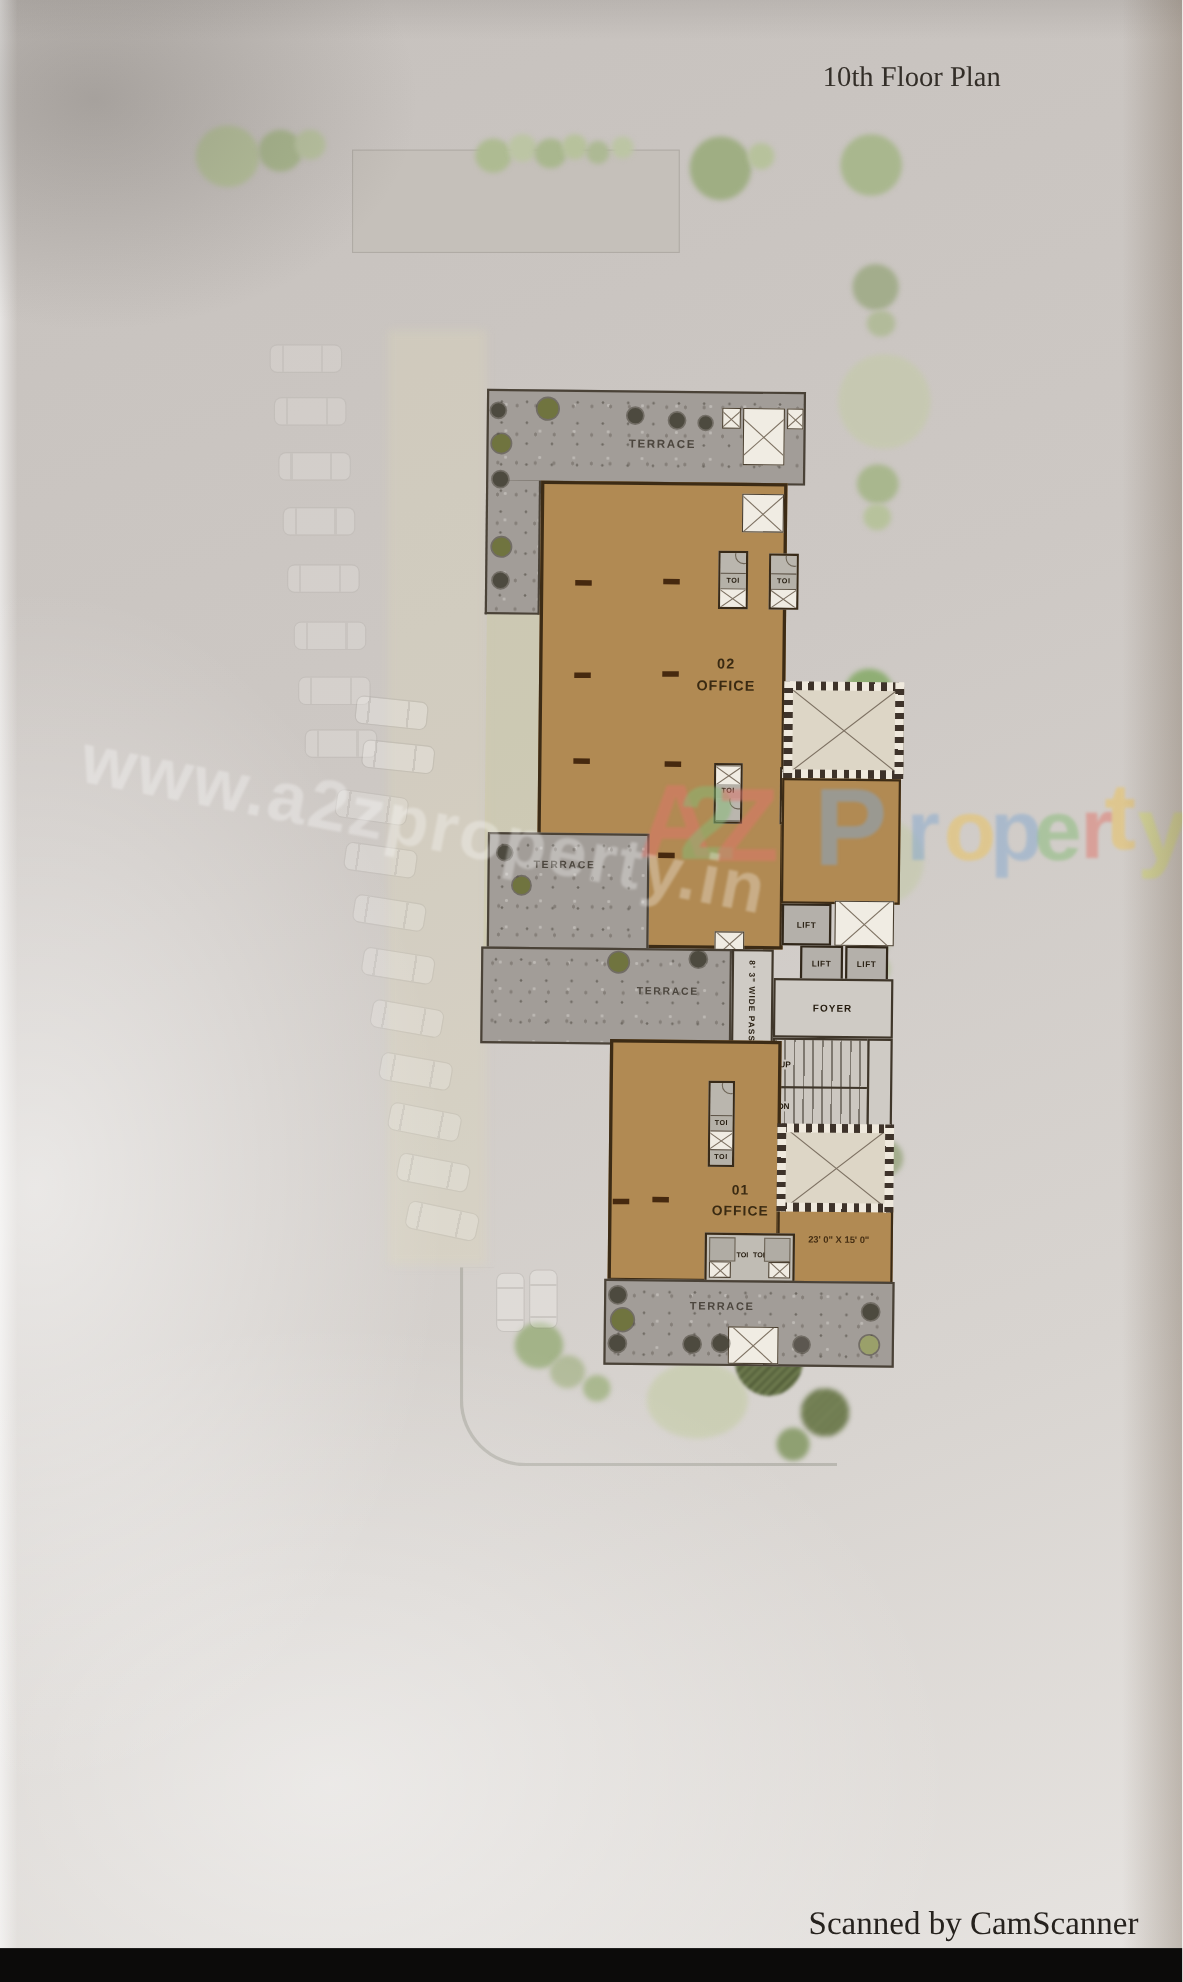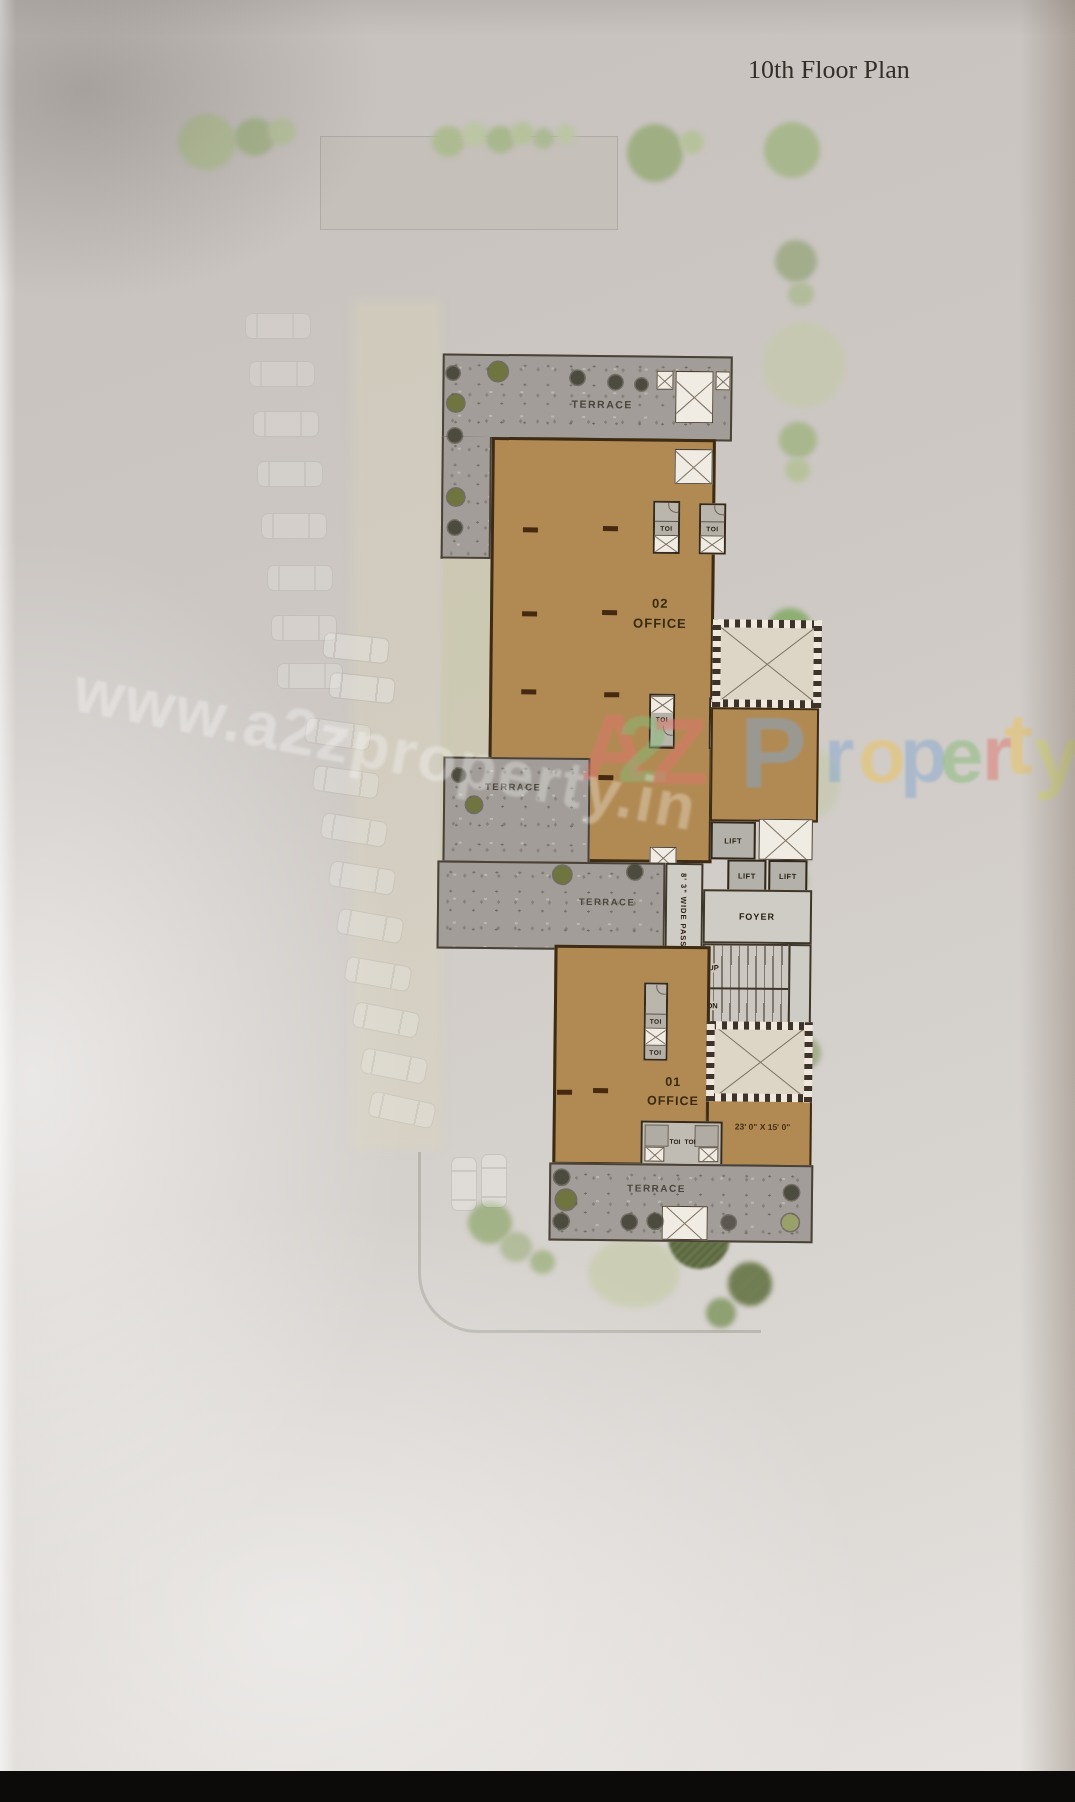--- a/index.html
+++ b/index.html
@@ -350,14 +350,15 @@
     <span class="wm-letter" style="left: 940px; top: 716px; font-size: 78px; color: rgb(133, 187, 118);">e</span>
     <span class="wm-letter" style="left: 982px; top: 714px; font-size: 78px; color: rgb(224, 117, 107);">r</span>
     <span class="wm-letter" style="left: 1004px; top: 700px; font-size: 86px; color: rgb(236, 194, 88);">t</span>
     <span class="wm-letter" style="left: 1034px; top: 714px; font-size: 82px; color: rgb(217, 224, 110);">y</span>
   </div>
 
   <div class="abs" style="left:82px;top:652px;width:560px;font-size:64px;font-weight:bold;color:rgba(255,255,255,.30);letter-spacing:2px;transform:rotate(11deg);transform-origin:left top;filter:blur(1px);">www.a2zproperty.in</div>
 
   <div class="overlay"></div>
 
+  <div class="abs serif" style="right:40px;top:1732px;font-size:30px;color:#26221e;">Scanned by CamScanner</div>
   <div class="footerbar"></div>
 </div>
 
 </body></html>

